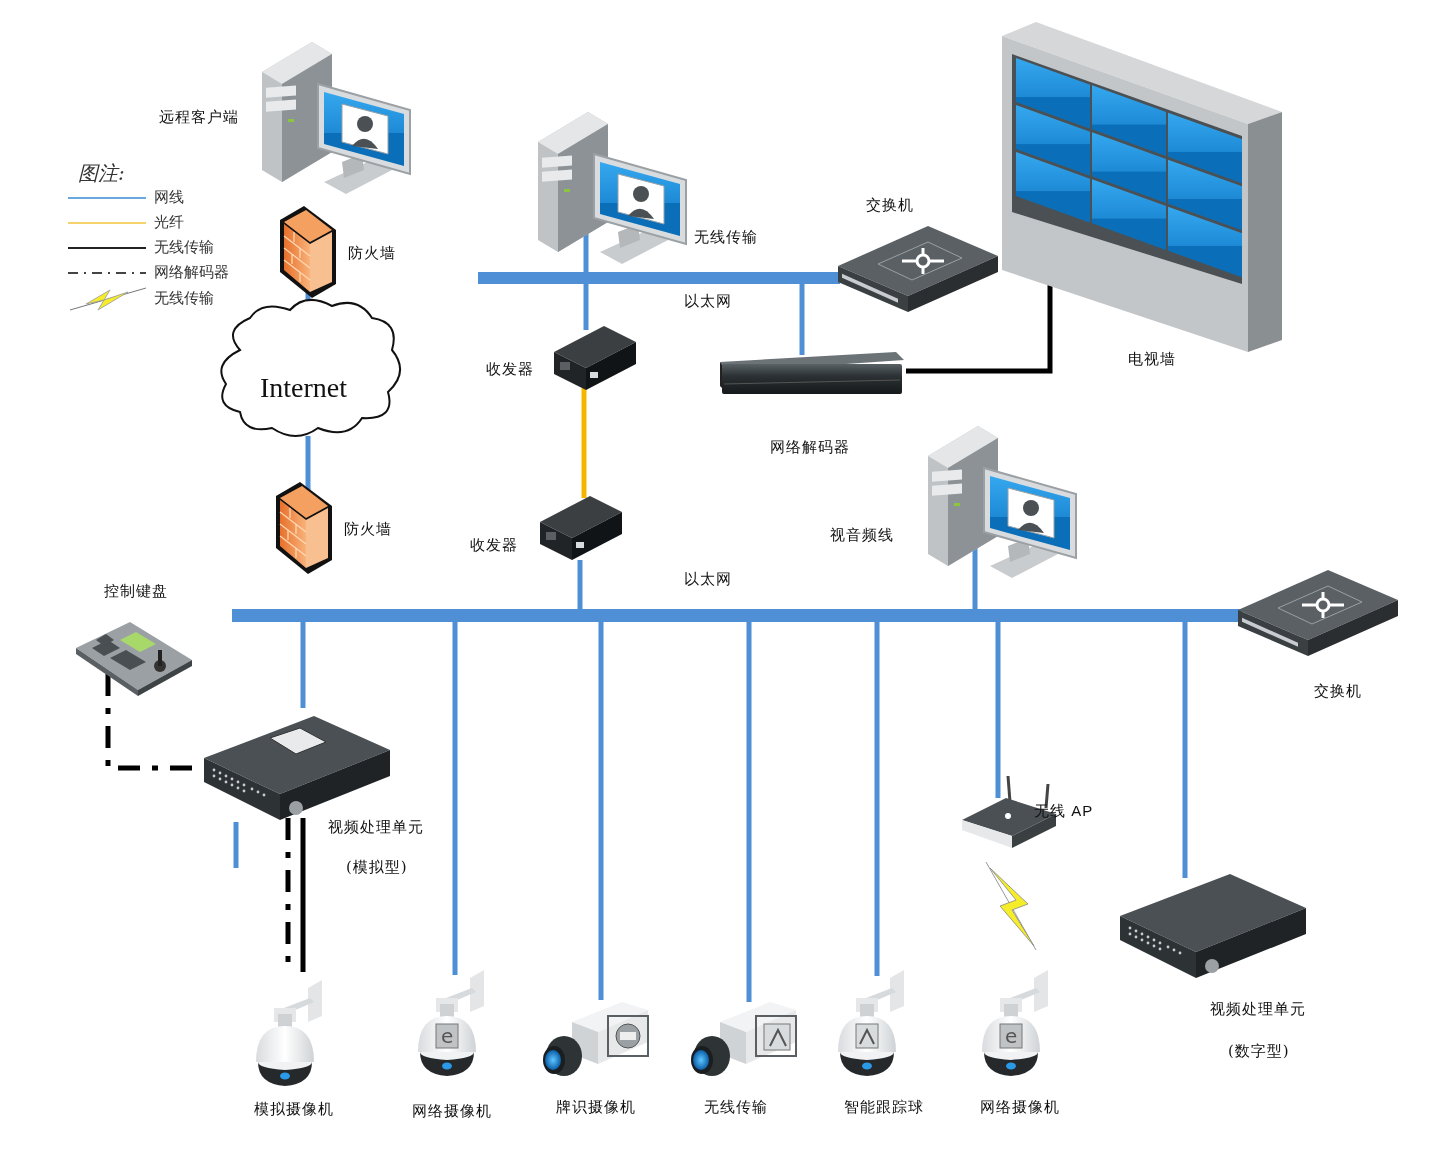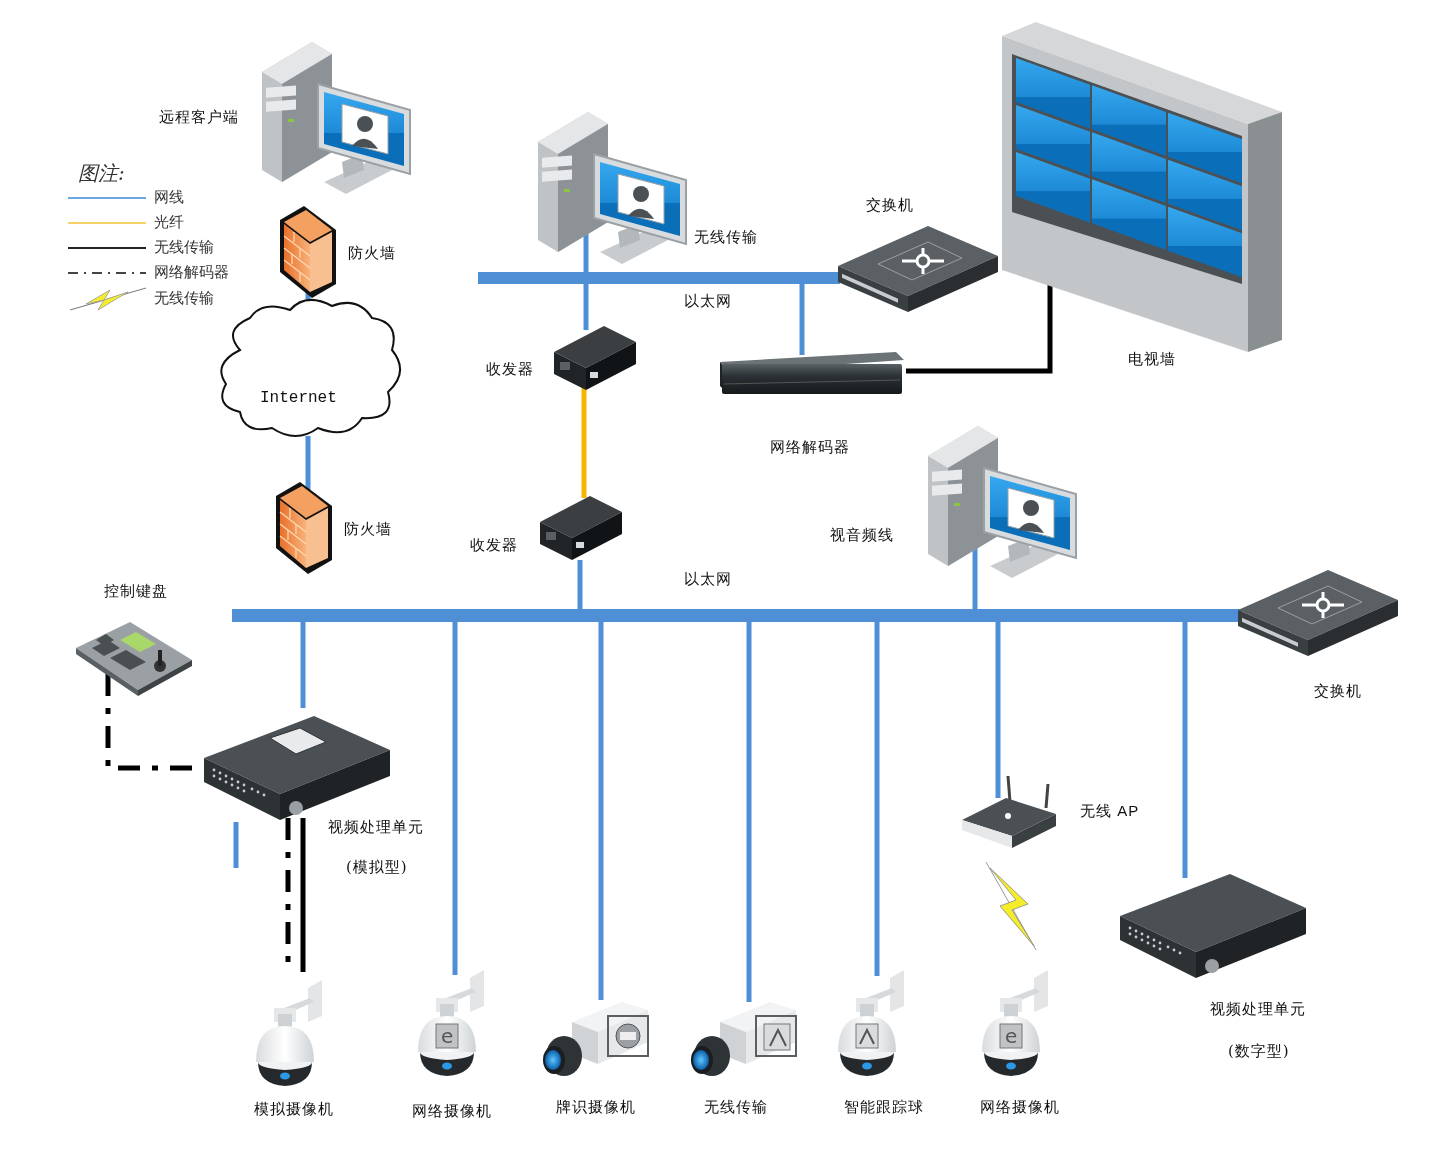--- a/index.html
+++ b/index.html
@@ -3,22 +3,22 @@
 <meta charset="utf-8">
 <style>
   html, body { margin: 0; padding: 0; background: #ffffff; }
   body { width: 1432px; height: 1154px; position: relative; overflow: hidden;
          font-family: "DejaVu Serif", "Liberation Serif", serif; color: #111; }
   #diagram { position: absolute; left: 0; top: 0; width: 1432px; height: 1154px; }
   .lbl { position: absolute; font-size: 15px; white-space: nowrap; color: #111; letter-spacing: 1px; }
   .lbl.sans { font-family: "Liberation Sans", "DejaVu Sans", sans-serif; }
   .legend-title { position: absolute; left: 78px; top: 160px; font-size: 20px; color: #333; font-style: italic; }
   .legend-item { position: absolute; left: 154px; font-size: 15px; color: #333; font-family: Liberation Serif, serif; }
-  .internet-text { position: absolute; left: 260px; top: 389px; font-size: 16px;
-                   font-family: Liberation Mono, monospace; color: #111; }
+  .internet-text { position: absolute; left: 260px; top: 372px; font-size: 28px;
+                   font-family: Liberation Serif, serif; color: #111; }
 </style>
 </head>
 <body>
 
 <svg id="diagram" viewBox="0 0 1432 1154" xmlns="http://www.w3.org/2000/svg">
   <defs>
     <linearGradient id="fwGrad" x1="0" y1="0" x2="1" y2="0">
       <stop offset="0" stop-color="#e8702a"></stop>
       <stop offset="1" stop-color="#f8b27a"></stop>
     </linearGradient>
@@ -306,21 +306,21 @@
 <div class="lbl" style="left:1128px;top:350px">电视墙</div>
 <div class="lbl" style="left:486px;top:360px">收发器</div>
 <div class="lbl" style="left:770px;top:438px">网络解码器</div>
 <div class="lbl" style="left:470px;top:536px">收发器</div>
 <div class="lbl" style="left:830px;top:526px">视音频线</div>
 <div class="lbl" style="left:684px;top:570px">以太网</div>
 <div class="lbl" style="left:104px;top:582px">控制键盘</div>
 <div class="lbl" style="left:1314px;top:682px">交换机</div>
 <div class="lbl" style="left:328px;top:818px">视频处理单元</div>
 <div class="lbl" style="left:346px;top:858px">(模拟型)</div>
-<div class="lbl sans" style="left:1080px;top:802px">无线 AP</div>
+<div class="lbl sans" style="left:1034px;top:802px">无线 AP</div>
 <div class="lbl" style="left:1210px;top:1000px">视频处理单元</div>
 <div class="lbl" style="left:1228px;top:1042px">(数字型)</div>
 
 <div class="lbl" style="left:254px;top:1100px">模拟摄像机</div>
 <div class="lbl" style="left:412px;top:1102px">网络摄像机</div>
 <div class="lbl" style="left:556px;top:1098px">牌识摄像机</div>
 <div class="lbl" style="left:704px;top:1098px">无线传输</div>
 <div class="lbl" style="left:844px;top:1098px">智能跟踪球</div>
 <div class="lbl" style="left:980px;top:1098px">网络摄像机</div>
 

